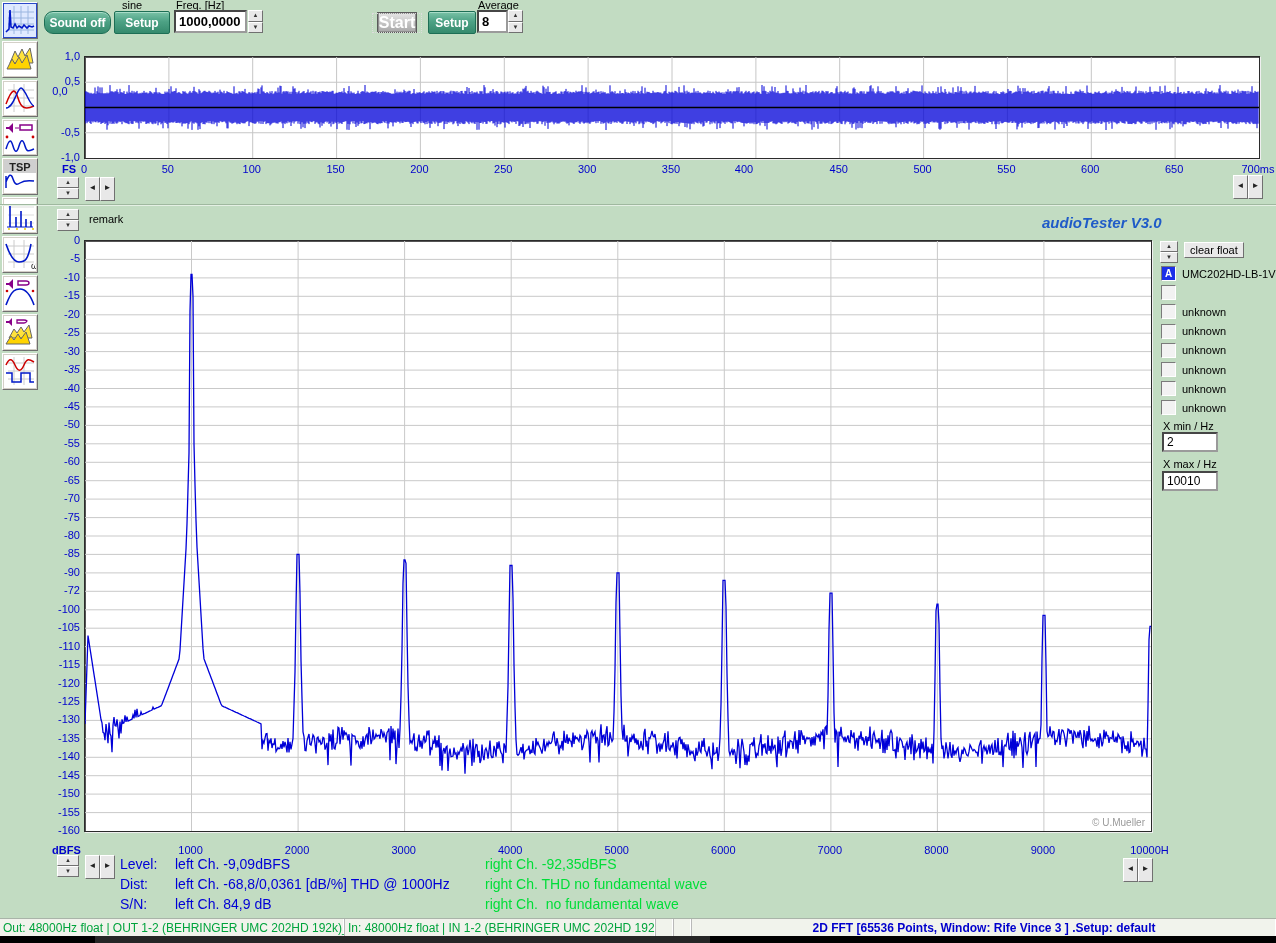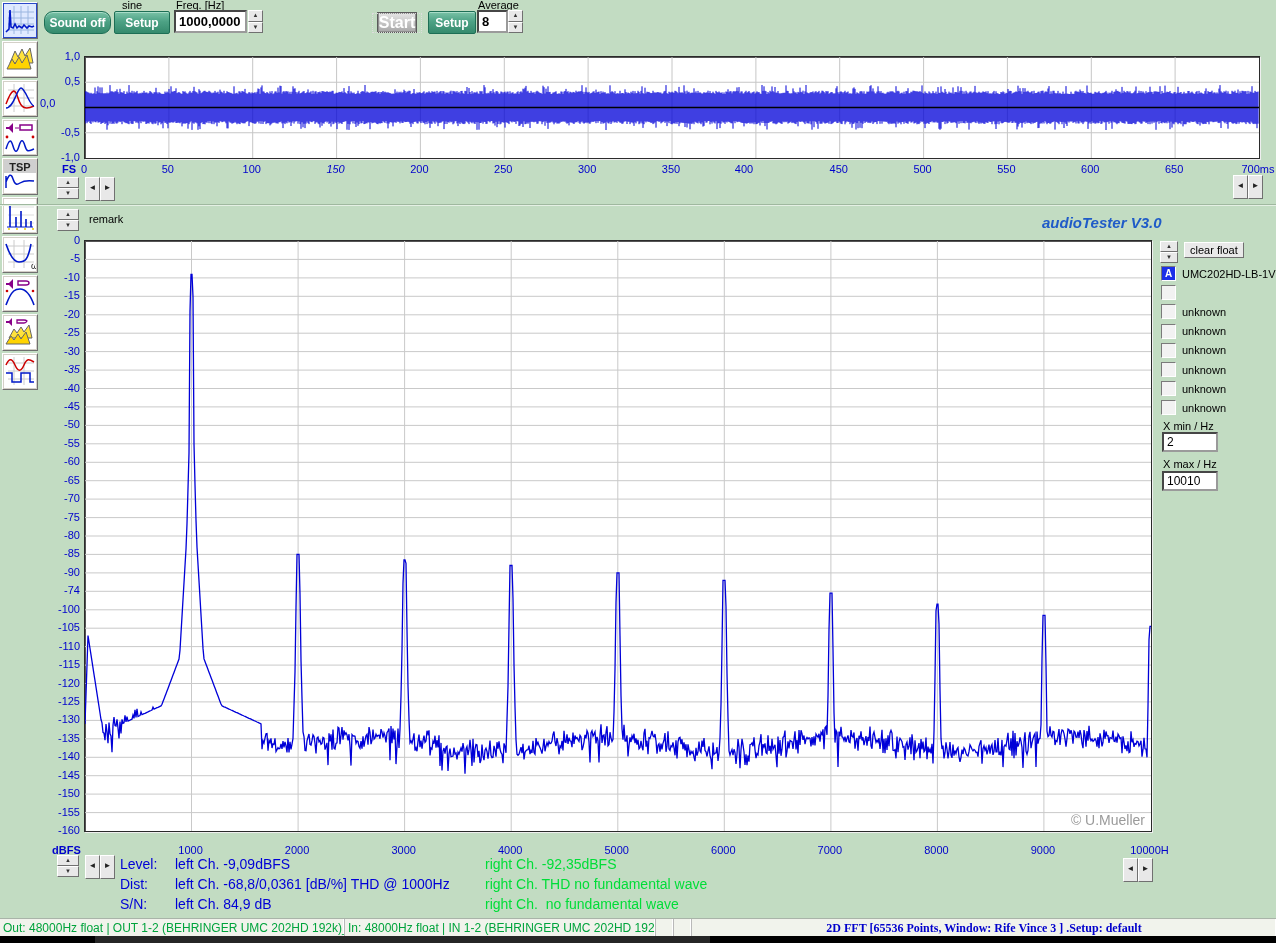--- a/index.html
+++ b/index.html
@@ -31,25 +31,25 @@
   .clabel{font-size:11px;color:#000;white-space:nowrap;}
   .small-input{position:absolute;background:#fff;border:2px inset #9a9a9a;font-family:"Liberation Sans",sans-serif;font-size:12px;color:#000;padding:1px 3px;box-sizing:border-box;}
   
   .meas{position:absolute;font-size:14px;white-space:pre;}
   .mblue{color:#0000d6;}
   .mgreen{color:#00dd38;}
   
   .statusbar{position:absolute;left:0;top:918px;width:1276px;height:18px;background:#f1f3ec;border-top:1px solid #a9b4a9;display:flex;}
   .scell{height:100%;box-sizing:border-box;border-right:1px solid #b9b9b9;box-shadow:inset -1px 0 0 #fff;display:flex;align-items:center;font-size:12px;white-space:nowrap;overflow:hidden;padding:0 3px;}
   .sgreen{color:#00a33c;}
-  .sblue{color:#0000cc;font-weight:bold;justify-content:center;font-family:Liberation Serif, serif;}
+  .sblue{color:#0000cc;font-weight:bold;justify-content:center;}
   .blackbar{position:absolute;left:0;top:936px;width:1276px;height:7px;background:#000;}
   .blackbar .seg{position:absolute;left:95px;top:0;width:615px;height:7px;background:#262626;}
   .title{position:absolute;font-size:15px;font-weight:bold;font-style:italic;color:#1f5bc8;white-space:nowrap;}
-  .watermark{position:absolute;font-size:14px;color:#9a9a9a;}
+  .watermark{position:absolute;font-size:10px;color:#9a9a9a;}
 </style>
 </head>
 <body>
 
 <div class="app">
 
   <div id="sidebar">
       <div class="toolbtn sel" style="top: 2px;">
         <span class="ic"><svg viewBox="0 0 32 32">
             <path d="M4 8h26M4 14h26M4 20h26M4 26h26M10 2v28M17 2v28M24 2v28" stroke="#9bb6e0" stroke-width="1" fill="none"></path>
@@ -270,27 +270,27 @@
     <div class="scell sgreen" style="width:311px;">In: 48000Hz float  | IN 1-2 (BEHRINGER UMC 202HD 192k)_i#0</div>
     <div class="scell" style="width:18px;"></div>
     <div class="scell" style="width:18px;"></div>
     <div class="scell sblue" style="flex:1;border-right:none;">2D FFT [65536 Points, Window: Rife Vince 3 ]  .Setup:  default</div>
   </div>
   <div class="blackbar">
       <div class="seg"></div>
     </div>
 <div class="ticklabel" style="left: 40px; top: 50px; width: 40px; text-align: right;">1,0</div>
     <div class="ticklabel" style="left: 40px; top: 75.25px; width: 40px; text-align: right;">0,5</div>
-    <div class="ticklabel" style="left: 40px; top: 97px; width: 40px; text-align: left;">0,0</div>
+    <div class="ticklabel" style="left: 40px; top: 85px; width: 40px; text-align: center;">0,0</div>
     <div class="ticklabel" style="left: 40px; top: 125.75px; width: 40px; text-align: right;">-0,5</div>
     <div class="ticklabel" style="left: 40px; top: 151px; width: 40px; text-align: right;">-1,0</div>
     <div class="ticklabel" style="left: 64px; top: 163px; width: 40px; text-align: center;">0</div>
     <div class="ticklabel" style="left: 147.857px; top: 163px; width: 40px; text-align: center;">50</div>
     <div class="ticklabel" style="left: 231.714px; top: 163px; width: 40px; text-align: center;">100</div>
-    <div class="ticklabel" style="left: 315.571px; top: 163px; width: 40px; text-align: center; font-style: italic;">150</div>
+    <div class="ticklabel" style="left: 315.571px; top: 163px; width: 40px; text-align: center;">150</div>
     <div class="ticklabel" style="left: 399.428px; top: 163px; width: 40px; text-align: center;">200</div>
     <div class="ticklabel" style="left: 483.285px; top: 163px; width: 40px; text-align: center;">250</div>
     <div class="ticklabel" style="left: 567.142px; top: 163px; width: 40px; text-align: center;">300</div>
     <div class="ticklabel" style="left: 650.999px; top: 163px; width: 40px; text-align: center;">350</div>
     <div class="ticklabel" style="left: 734.856px; top: 163px; width: 40px; text-align: left;">400</div>
     <div class="ticklabel" style="left: 818.713px; top: 163px; width: 40px; text-align: center;">450</div>
     <div class="ticklabel" style="left: 902.57px; top: 163px; width: 40px; text-align: center;">500</div>
     <div class="ticklabel" style="left: 986.427px; top: 163px; width: 40px; text-align: center;">550</div>
     <div class="ticklabel" style="left: 1070.28px; top: 163px; width: 40px; text-align: center;">600</div>
     <div class="ticklabel" style="left: 1154.14px; top: 163px; width: 40px; text-align: center;">650</div>
@@ -307,21 +307,21 @@
     <div class="ticklabel" style="left: 40px; top: 399.938px; width: 40px; text-align: right;">-45</div>
     <div class="ticklabel" style="left: 40px; top: 418.375px; width: 40px; text-align: right;">-50</div>
     <div class="ticklabel" style="left: 40px; top: 436.812px; width: 40px; text-align: right;">-55</div>
     <div class="ticklabel" style="left: 40px; top: 455.25px; width: 40px; text-align: right;">-60</div>
     <div class="ticklabel" style="left: 40px; top: 473.688px; width: 40px; text-align: right;">-65</div>
     <div class="ticklabel" style="left: 40px; top: 492.125px; width: 40px; text-align: right;">-70</div>
     <div class="ticklabel" style="left: 40px; top: 510.562px; width: 40px; text-align: right;">-75</div>
     <div class="ticklabel" style="left: 40px; top: 529px; width: 40px; text-align: right;">-80</div>
     <div class="ticklabel" style="left: 40px; top: 547.438px; width: 40px; text-align: right;">-85</div>
     <div class="ticklabel" style="left: 40px; top: 565.875px; width: 40px; text-align: right;">-90</div>
-    <div class="ticklabel" style="left: 40px; top: 584.312px; width: 40px; text-align: right;">-74</div>
+    <div class="ticklabel" style="left: 40px; top: 584.312px; width: 40px; text-align: right;">-72</div>
     <div class="ticklabel" style="left: 40px; top: 602.75px; width: 40px; text-align: right;">-100</div>
     <div class="ticklabel" style="left: 40px; top: 621.188px; width: 40px; text-align: right;">-105</div>
     <div class="ticklabel" style="left: 40px; top: 639.625px; width: 40px; text-align: right;">-110</div>
     <div class="ticklabel" style="left: 40px; top: 658.062px; width: 40px; text-align: right;">-115</div>
     <div class="ticklabel" style="left: 40px; top: 676.5px; width: 40px; text-align: right;">-120</div>
     <div class="ticklabel" style="left: 40px; top: 694.938px; width: 40px; text-align: right;">-125</div>
     <div class="ticklabel" style="left: 40px; top: 713.375px; width: 40px; text-align: right;">-130</div>
     <div class="ticklabel" style="left: 40px; top: 731.812px; width: 40px; text-align: right;">-135</div>
     <div class="ticklabel" style="left: 40px; top: 750.25px; width: 40px; text-align: right;">-140</div>
     <div class="ticklabel" style="left: 40px; top: 768.688px; width: 40px; text-align: right;">-145</div>

